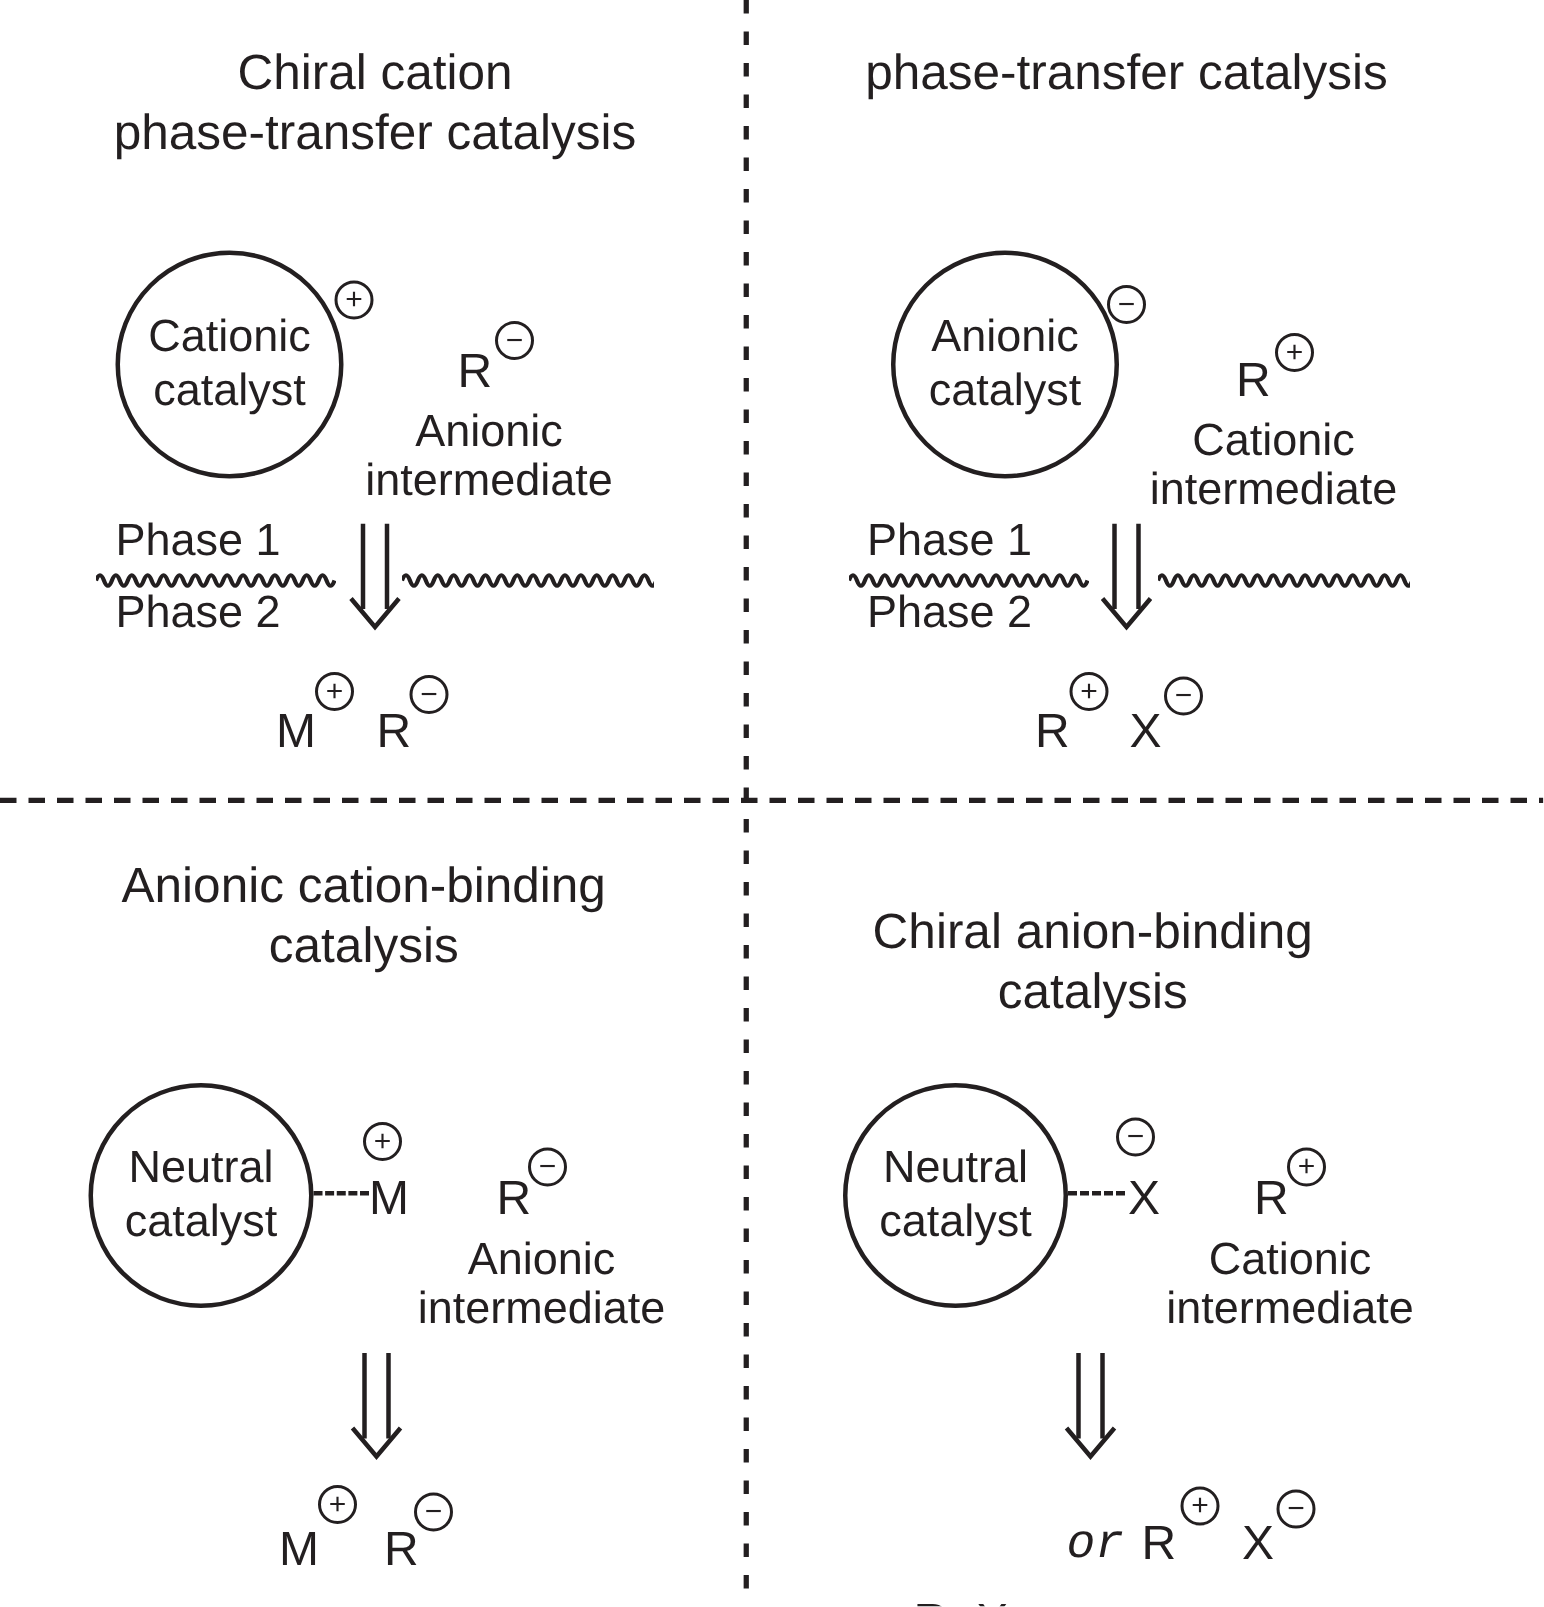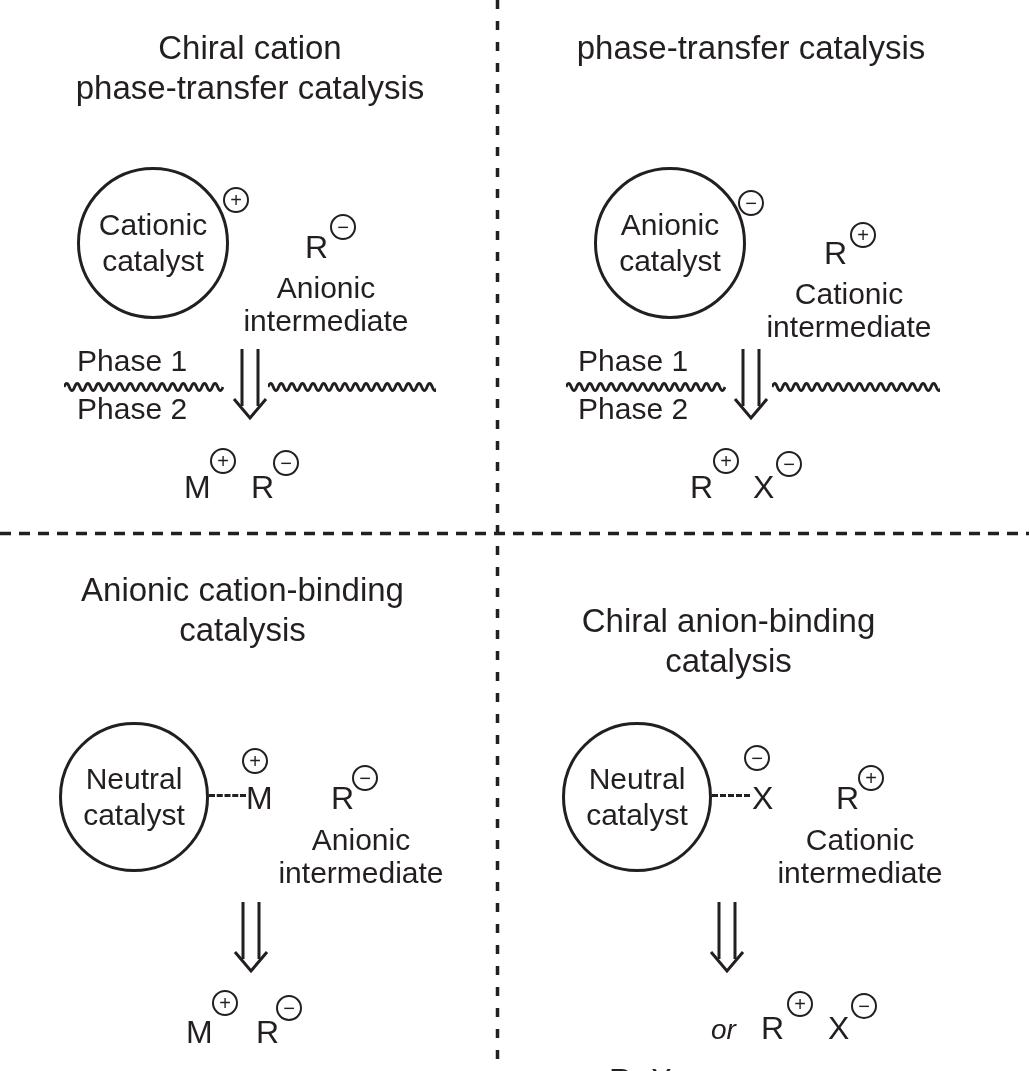--- a/index.html
+++ b/index.html
@@ -19,21 +19,21 @@
   }
   .charge {
     width:26px; height:26px; box-sizing:border-box;
     border:2.5px solid #231f20; border-radius:50%; background:#ffffff;
     display:flex; align-items:center; justify-content:center;
     font-size:20px; line-height:1; padding-bottom:1px;
   }
   .letter { font-size:32px; line-height:32px; white-space:nowrap; }
   .label  { font-size:30px; line-height:33px; text-align:center; }
   .phase  { font-size:30px; line-height:30px; }
-  .or     { font-size:28px; line-height:32px; font-style:italic; }
+  .or     { font-size:32px; line-height:32px; font-style:italic;font-family:Liberation Mono, monospace; }
   .bond   { border-top:3px dashed #231f20; height:0; }
   svg { display:block; }
   .ink { stroke:#231f20; fill:none; }
 </style>
 </head>
 <body>
 
 <div class="canvas">
 
   <svg class="abs" style="left:0;top:0;" width="1029" height="1071" viewBox="0 0 1029 1071">

